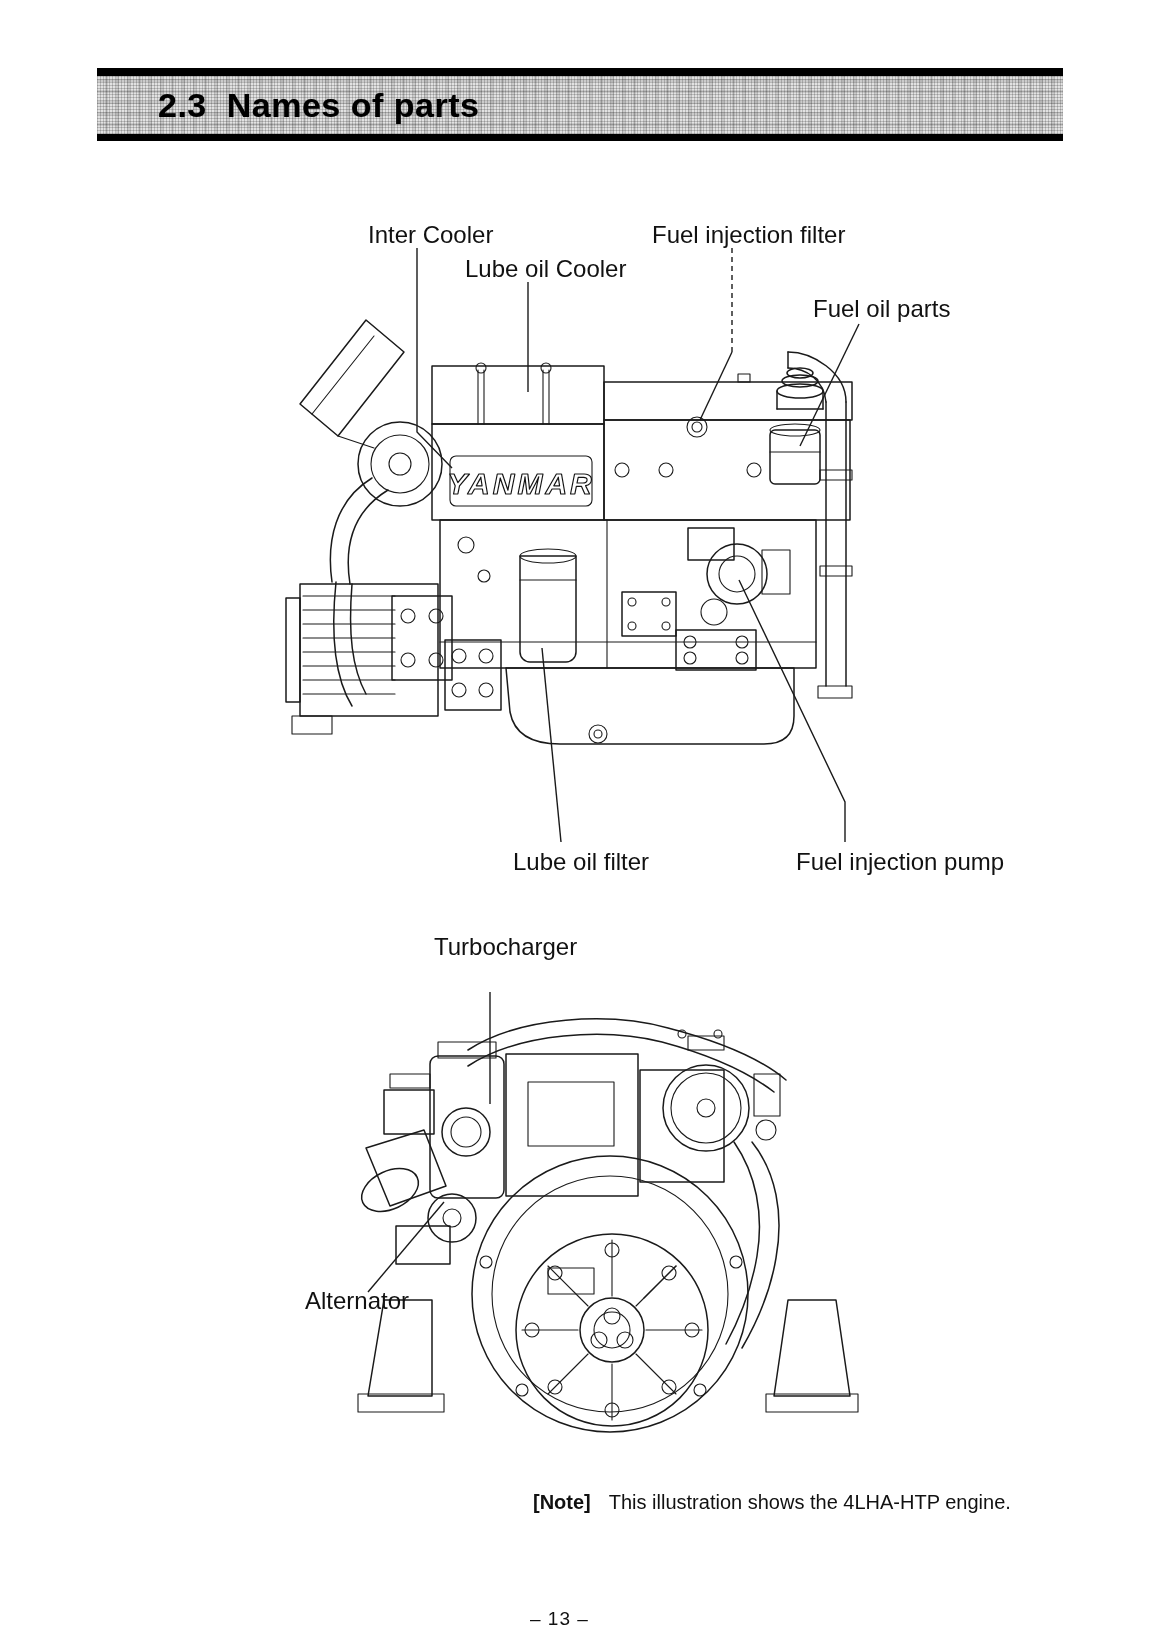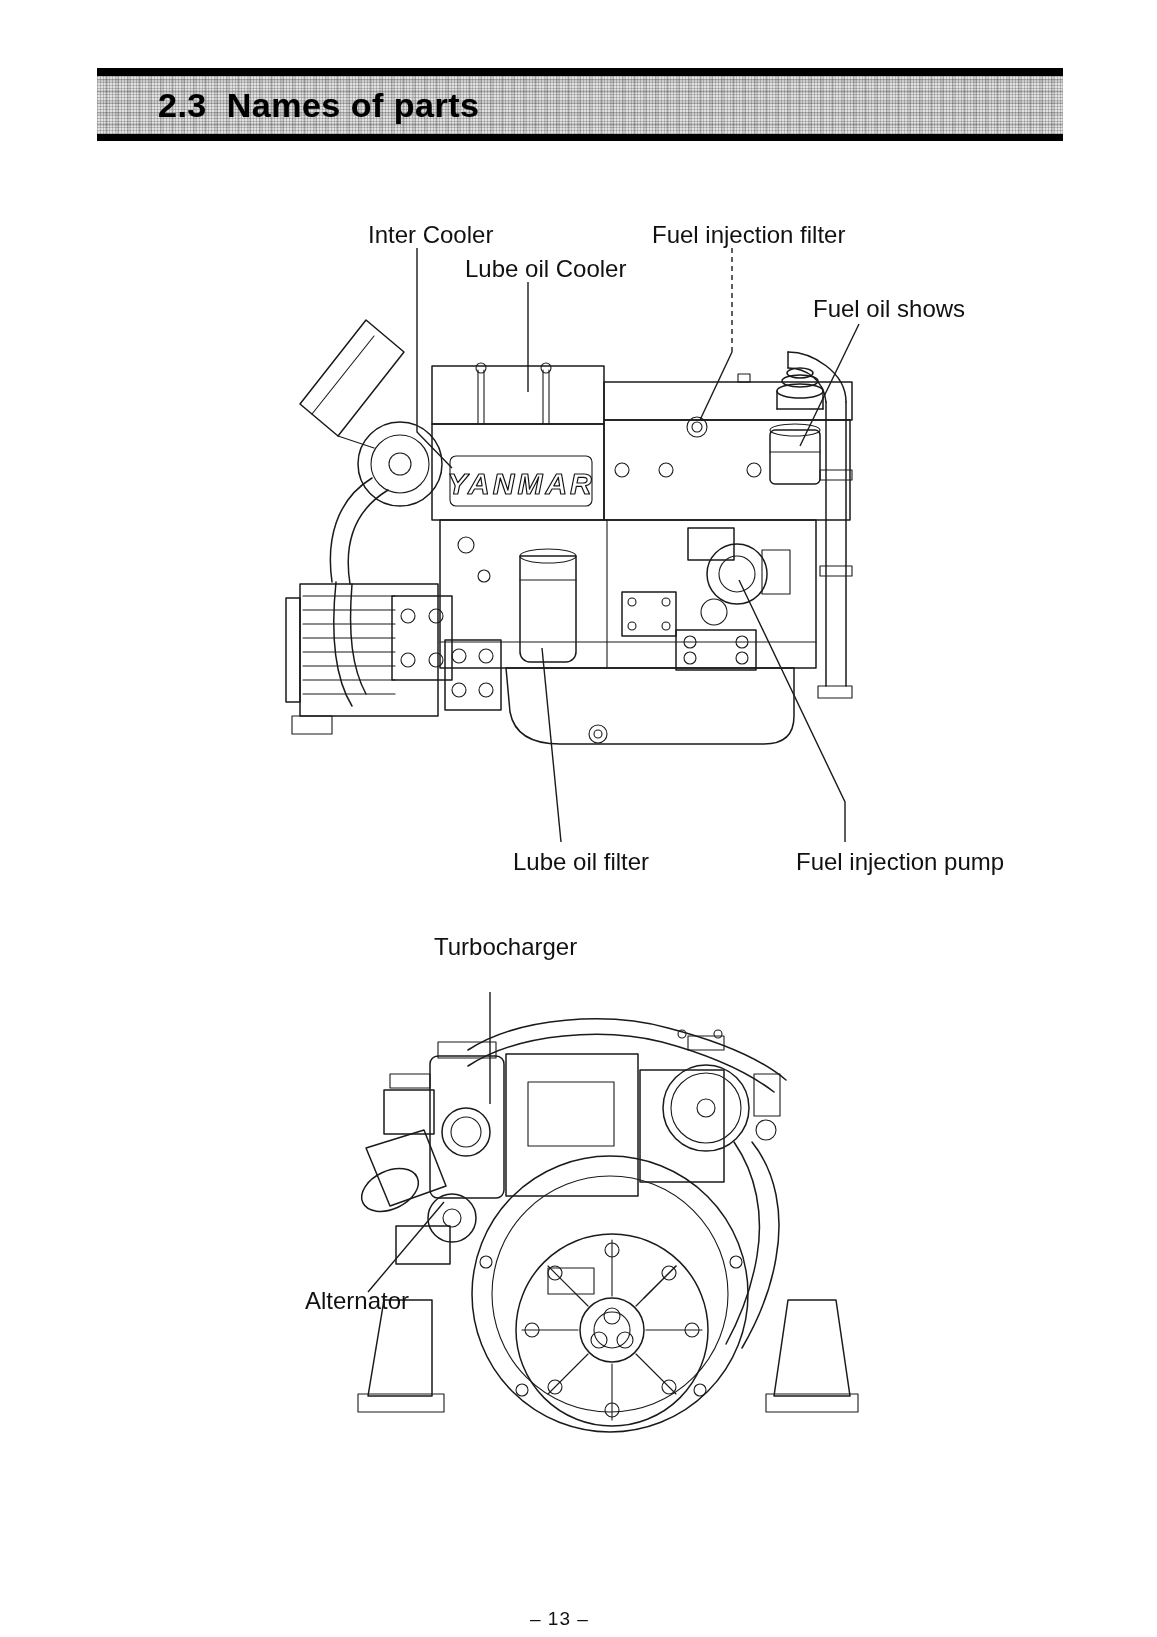--- a/index.html
+++ b/index.html
@@ -224,21 +224,21 @@
       <line class="leader" x1="732" y1="352" x2="700" y2="420"></line>
     </g>
     <line class="leader" x1="859" y1="324" x2="800" y2="446"></line>
     <line class="leader" x1="561" y1="842" x2="542" y2="648"></line>
     <polyline class="leader" points="739,580 845,802 845,842"></polyline>
   </svg>
 
   <div class="part-label" style="left:368px;top:224px">Inter Cooler</div>
   <div class="part-label" style="left:465px;top:258px">Lube oil Cooler</div>
   <div class="part-label" style="left:652px;top:224px">Fuel injection filter</div>
-  <div class="part-label" style="left:813px;top:298px">Fuel oil shows</div>
+  <div class="part-label" style="left:813px;top:298px">Fuel oil parts</div>
   <div class="part-label" style="left:513px;top:851px">Lube oil filter</div>
   <div class="part-label" style="left:796px;top:851px">Fuel injection pump</div>
 
   <svg style="left:340px;top:985px" width="520" height="450" viewBox="340 985 520 450">
     <g class="lines">
 
       <g>
         <path d="M468,1050 C520,1016 610,1012 668,1028 C722,1042 760,1058 786,1080"></path>
         <path d="M468,1066 C520,1032 606,1028 662,1042 C714,1056 748,1072 774,1092"></path>
       </g>
@@ -329,15 +329,18 @@
       </g>
     </g>
 
     <line class="leader" x1="490" y1="992" x2="490" y2="1104"></line>
     <line class="leader" x1="368" y1="1292" x2="444" y2="1202" stroke-width="2"></line>
   </svg>
 
   <div class="part-label" style="left:434px;top:936px">Turbocharger</div>
   <div class="part-label" style="left:305px;top:1290px">Alternator</div>
 
+  <div class="note">
+    <b>[Note]</b><span>This illustration shows the 4LHA-HTP engine.</span>
+  </div>
   <div class="page-number">– 13 –</div>
 
 </div>
 
 </body></html>

